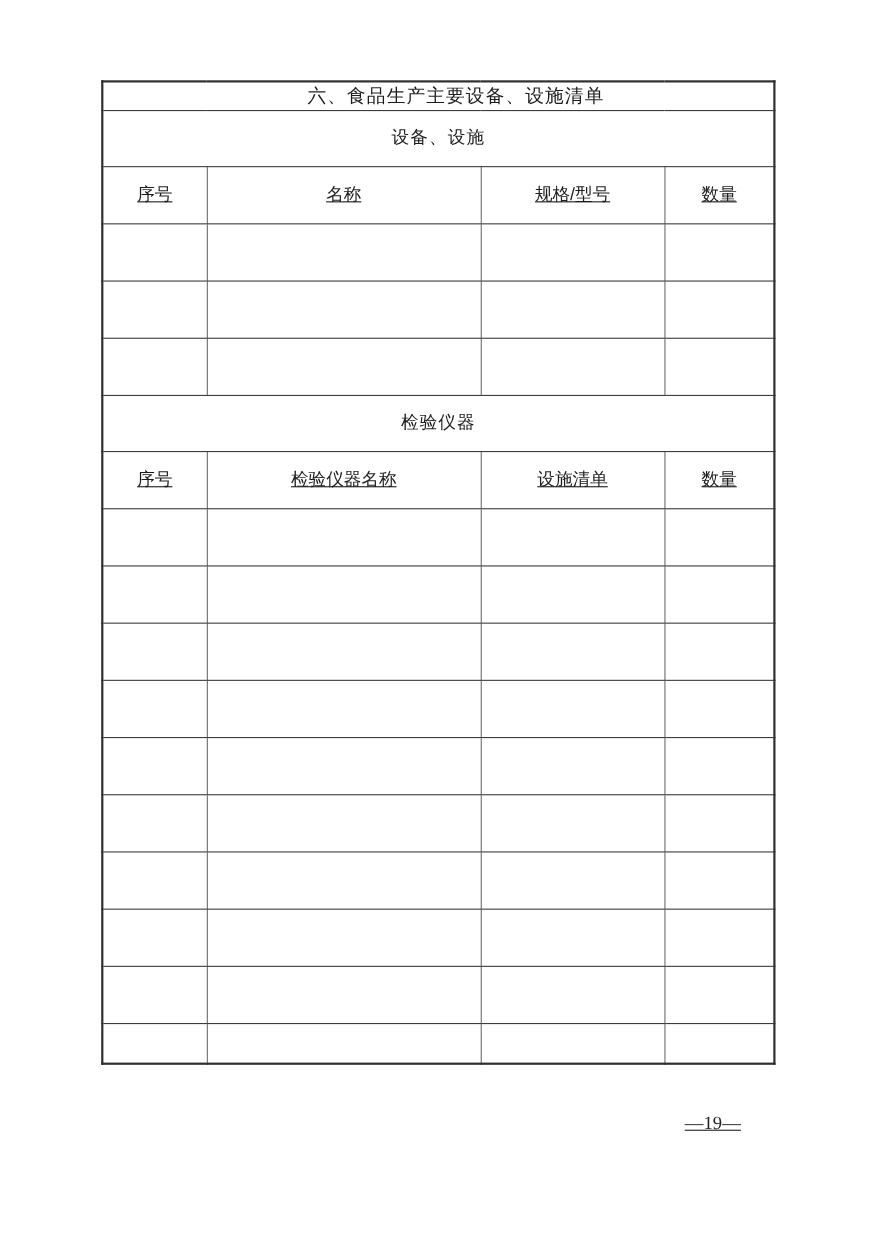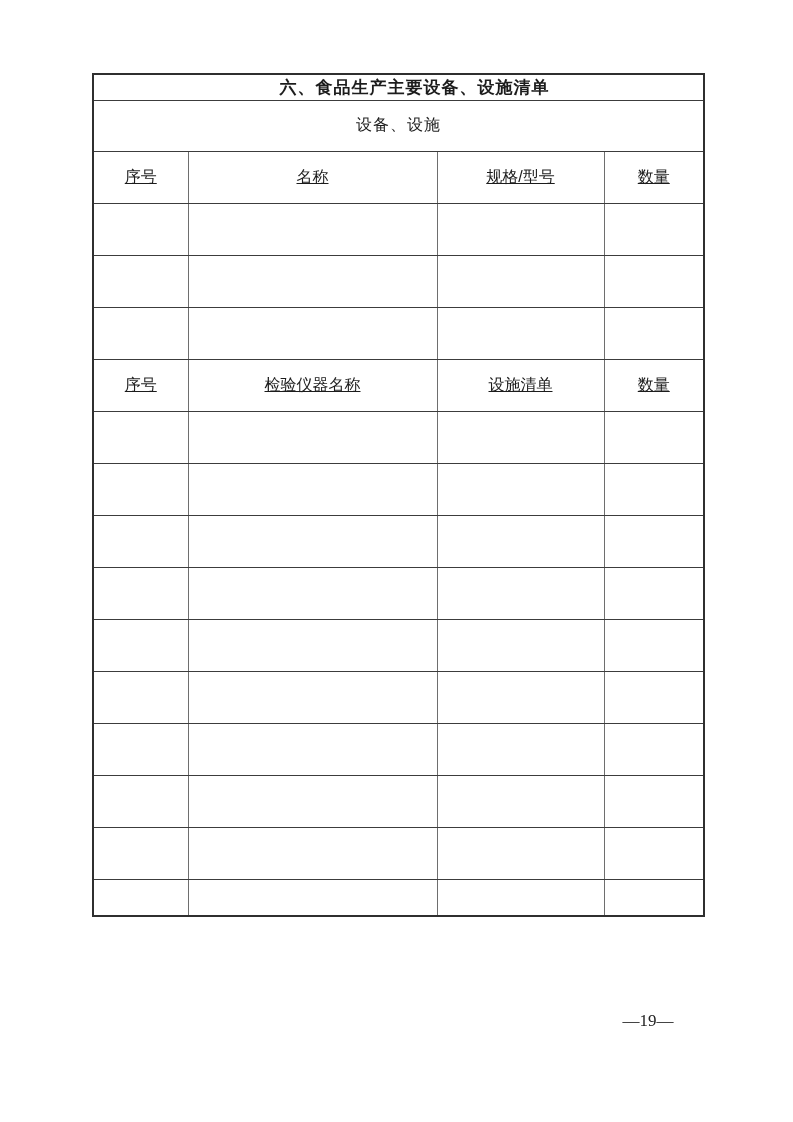--- a/index.html
+++ b/index.html
@@ -32,21 +32,21 @@
     text-align: center;
     vertical-align: middle;
     font-size: 16px;
     padding: 0 4px;
     box-sizing: border-box;
     overflow: hidden;
     white-space: nowrap;
   }
   .title-row td {
     height: 26px;
-    font-weight: bold;
+    font-weight: normal;
     font-size: 17px;
     letter-spacing: 1px;
     padding-left: 36px;
   }
   .section-row td {
     height: 51px;
     font-size: 16px;
     letter-spacing: 1px;
     margin-left: 19px;
   }
@@ -62,20 +62,21 @@
   }
   .page-number {
     position: absolute;
     left: 598px;
     top: 1011px;
     width: 100px;
     text-align: center;
     font-family: "Liberation Serif", serif;
     font-size: 17px;
     color: #222222;
+    text-decoration: underline;
   }
 </style>
 </head>
 <body>
 
 <table class="form-table">
   <colgroup>
     <col style="width:95px">
     <col style="width:249px">
     <col style="width:167px">
@@ -109,20 +110,23 @@
         <td></td>
       </tr>
       <tr>
         <td></td>
         <td></td>
         <td></td>
         <td></td>
       </tr>
     </tbody>
   <tbody>
+    <tr class="section-row">
+      <td colspan="4">检验仪器</td>
+    </tr>
     <tr class="cols-row">
       <td>序号</td>
       <td>检验仪器名称</td>
       <td>设施清单</td>
       <td>数量</td>
     </tr>
   </tbody>
   <tbody class="body-rows body-rows-b">
       <tr>
         <td></td>

